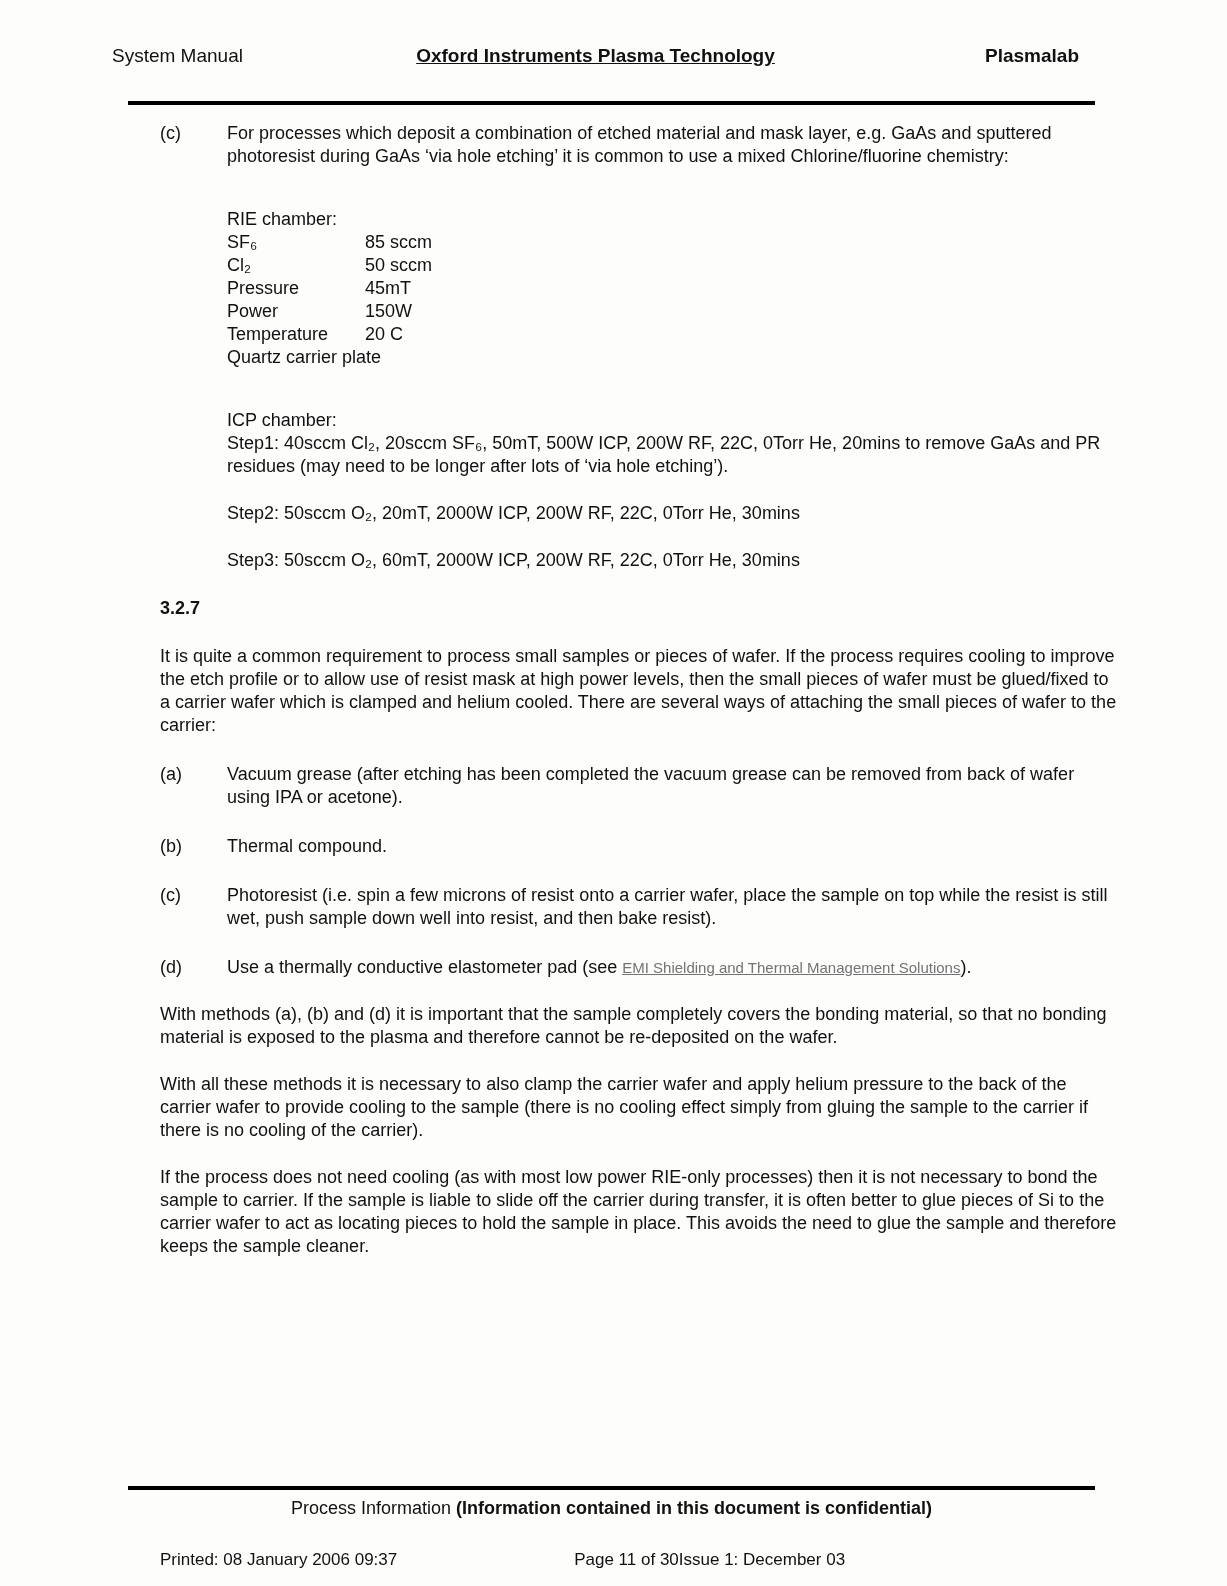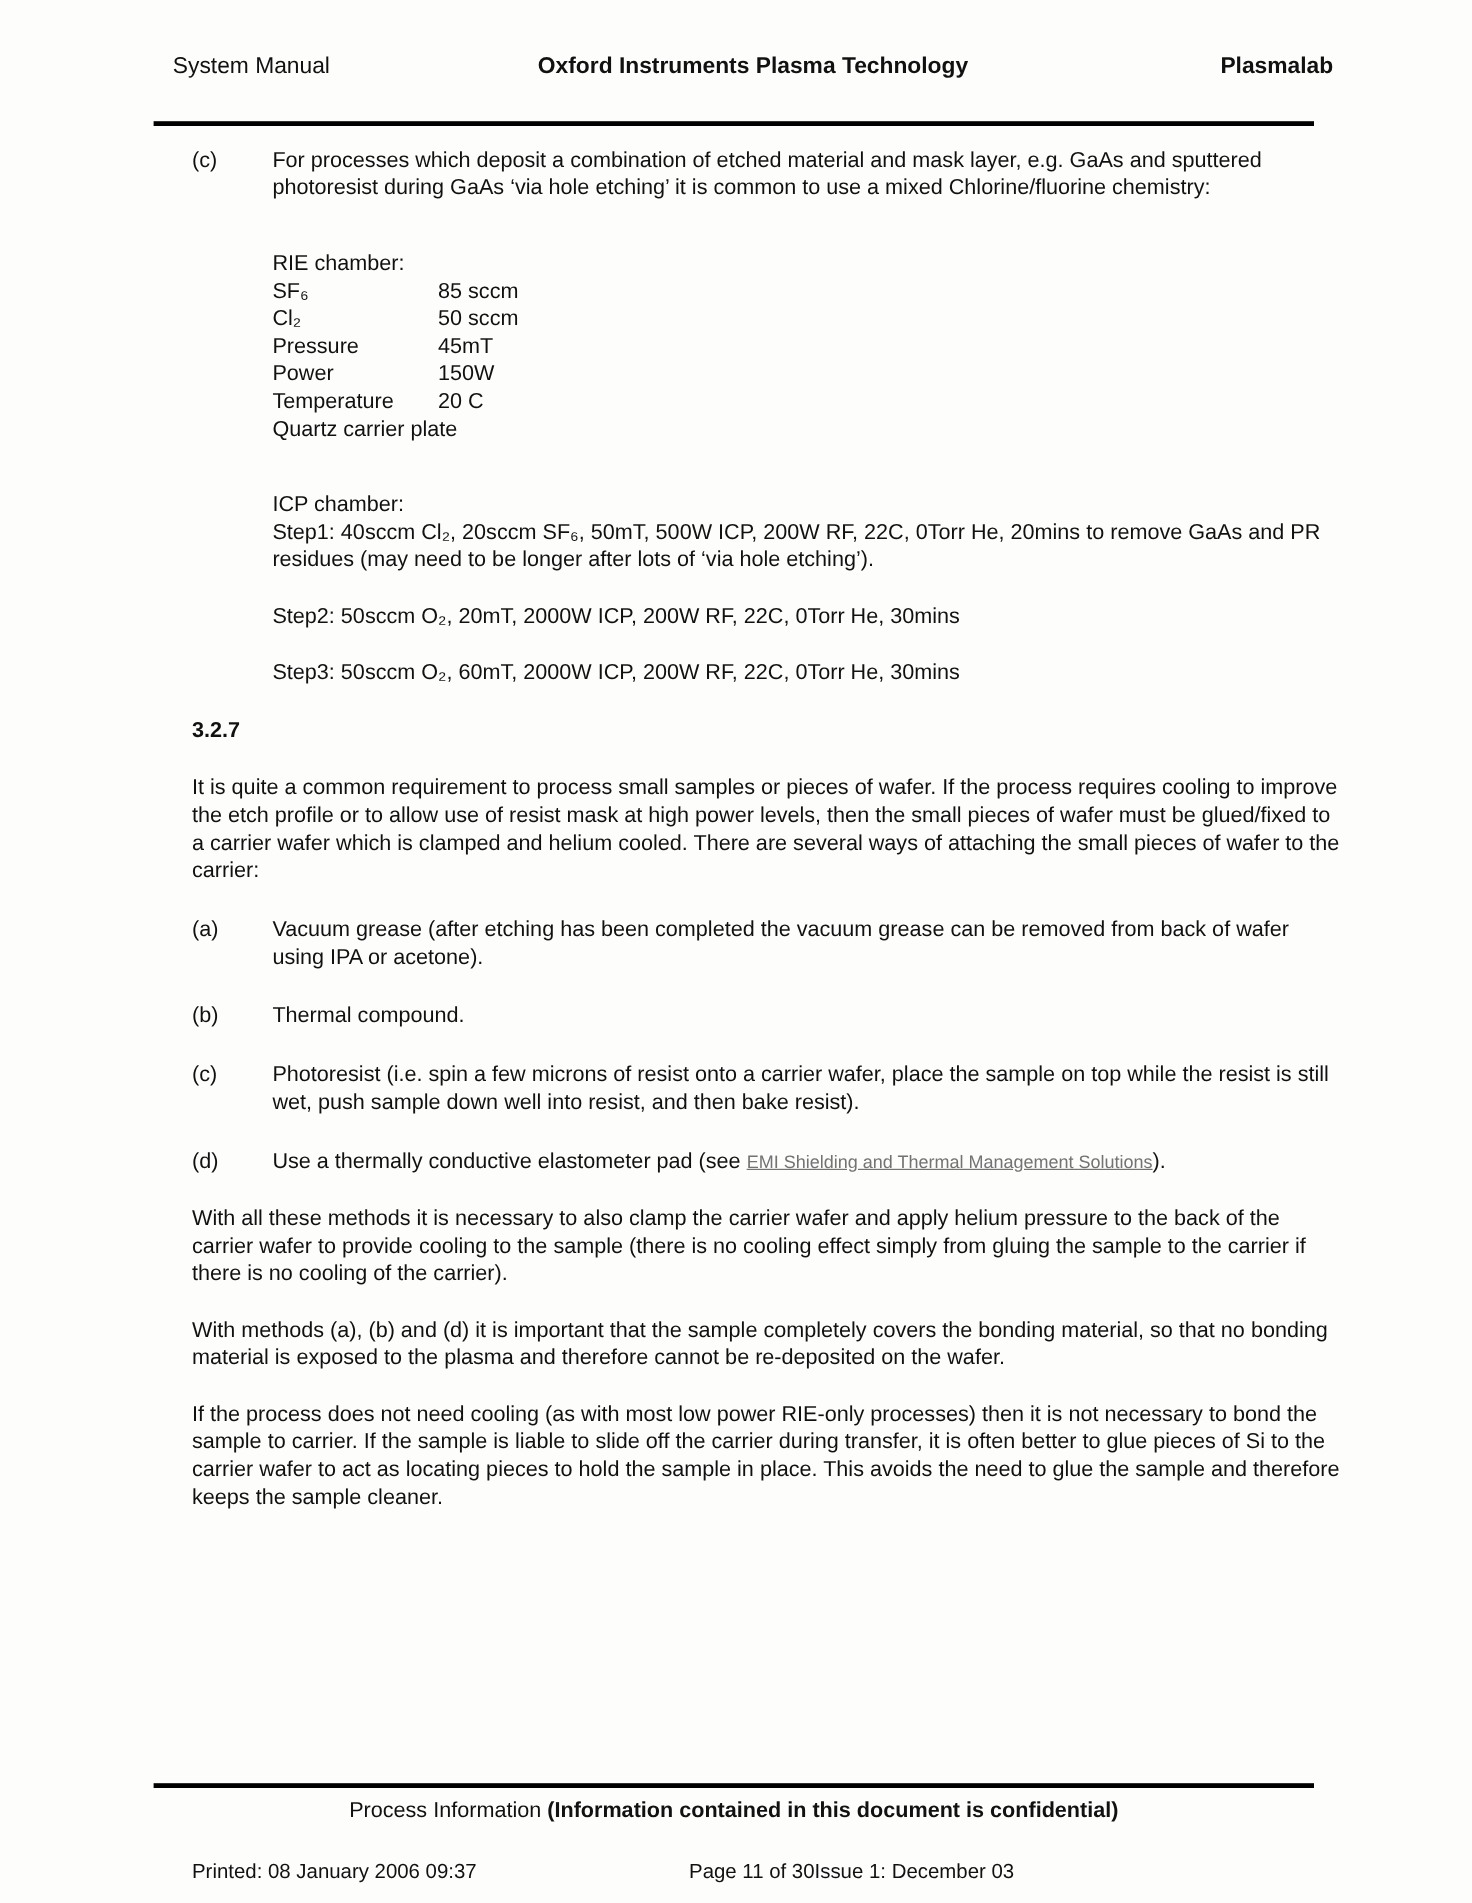--- a/index.html
+++ b/index.html
@@ -7,26 +7,26 @@
     position:relative;
     width:1227px;height:1586px;
     background:#fdfdfc;
     font-family:"Liberation Sans","DejaVu Sans",sans-serif;
     color:#111;
     overflow:hidden;
     margin:0 auto;
   }
   
   .header-row{
-    position:absolute;left:144px;top:44px;width:967px;
+    position:absolute;left:112px;top:44px;width:967px;
     display:flex;align-items:baseline;
     font-size:19px;line-height:24px;
   }
   .header-left{flex:1;text-align:left;font-weight:normal;}
-  .header-center{flex:2;text-align:center;font-weight:bold;}
+  .header-center{flex:2;text-align:center;font-weight:bold;text-decoration:underline;}
   .header-right{flex:1;text-align:right;font-weight:bold;}
   .header-rule{position:absolute;left:128px;top:101px;width:967px;height:4px;background:#000;}
   
   .content{
     position:absolute;left:160px;top:122px;width:962px;
     font-size:18px;line-height:23px;
   }
   .hang{display:flex;}
   .hang .marker{width:67px;flex:none;}
   .hang .hang-text{flex:1;}
@@ -134,23 +134,23 @@
     <div class="hang list-item">
       <span class="marker">(c)</span>
       <span class="hang-text">Photoresist (i.e. spin a few microns of resist onto a carrier wafer, place the sample on top while the resist is still wet, push sample down well into resist, and then bake resist).</span>
     </div>
 
     <div class="hang list-item">
       <span class="marker">(d)</span>
       <span class="hang-text"><span>Use a thermally conductive elastometer pad (see </span><a class="doc-link">EMI Shielding and Thermal Management Solutions</a><span>).</span></span>
     </div>
 
+    <div class="para">With methods (a), (b) and (d) it is important that the sample completely covers the bonding material, so that no bonding material is exposed to the plasma and therefore cannot be re-deposited on the wafer.</div>
+
     <div class="para">With all these methods it is necessary to also clamp the carrier wafer and apply helium pressure to the back of the carrier wafer to provide cooling to the sample (there is no cooling effect simply from gluing the sample to the carrier if there is no cooling of the carrier).</div>
-
-    <div class="para">With methods (a), (b) and (d) it is important that the sample completely covers the bonding material, so that no bonding material is exposed to the plasma and therefore cannot be re-deposited on the wafer.</div>
 
     <div class="para">If the process does not need cooling (as with most low power RIE-only processes) then it is not necessary to bond the sample to carrier. If the sample is liable to slide off the carrier during transfer, it is often better to glue pieces of Si to the carrier wafer to act as locating pieces to hold the sample in place. This avoids the need to glue the sample and therefore keeps the sample cleaner.</div>
 
   </div>
 
   <div class="footer-rule"></div>
   <div class="footer-line1">
     <span>Process Information </span><span class="bold">(Information contained in this document is confidential)</span>
   </div>
   <div class="footer-line2">

